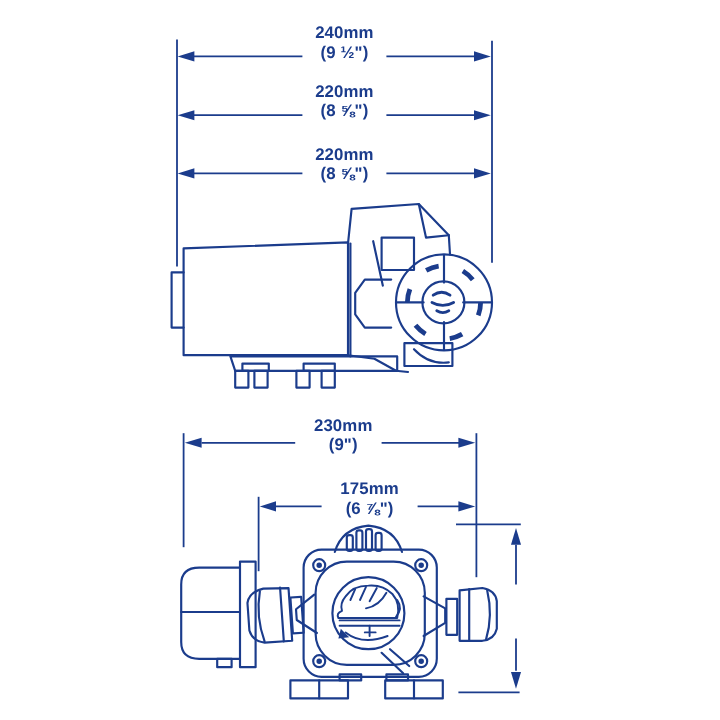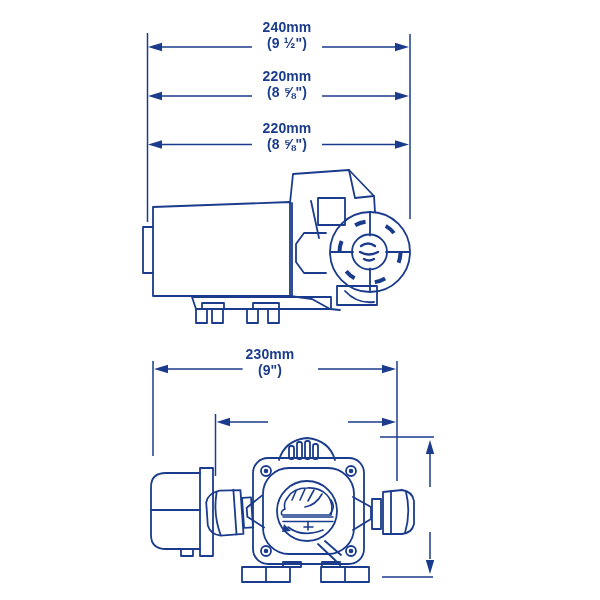--- a/index.html
+++ b/index.html
@@ -155,18 +155,22 @@
     <div class="in">(9 ½")</div>
   </div>
   <div class="dim" style="left:287px;top:69px;">
     <div class="mm">220mm</div>
     <div class="in">(8 ⅝")</div>
   </div>
   <div class="dim" style="left:287px;top:121px;">
     <div class="mm">220mm</div>
     <div class="in">(8 ⅝")</div>
   </div>
-  <div class="dim" style="left:270px;top:347px;">
+  <div class="dim" style="left:286px;top:347px;">
     <div class="mm">230mm</div>
     <div class="in">(9")</div>
+  </div>
+  <div class="dim" style="left:308px;top:400px;">
+    <div class="mm">175mm</div>
+    <div class="in">(6 ⅞")</div>
   </div>
 
 </div>
 
 </body></html>

